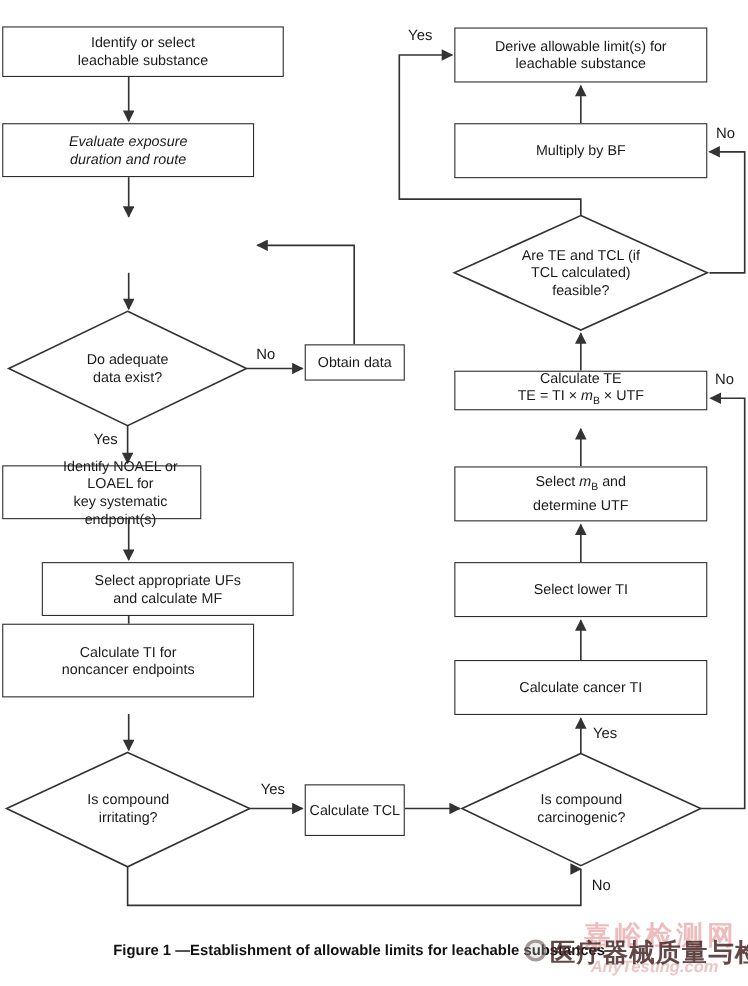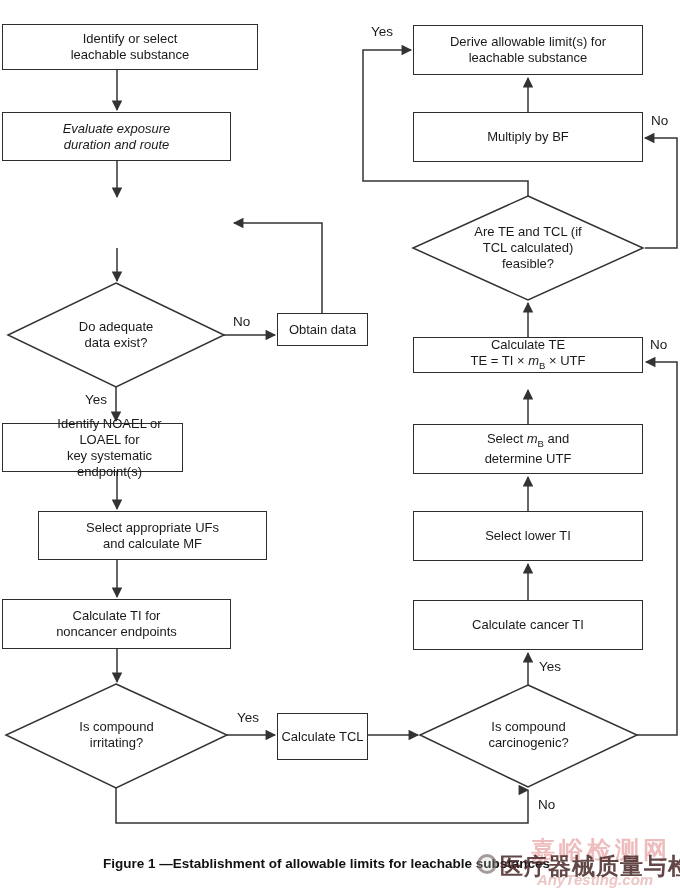--- a/index.html
+++ b/index.html
@@ -95,21 +95,21 @@
     <span>Obtain data</span>
   </div>
   <div class="box" style="left:2px;top:423px;width:181px;height:49px;padding-left:34px;">
     <span>Identify NOAEL or LOAEL for</span>
     <span>key systematic endpoint(s)</span>
   </div>
   <div class="box" style="left:2px;top:511px;width:229px;height:49px;margin-left:36px;">
     <span>Select appropriate UFs</span>
     <span>and calculate MF</span>
   </div>
-  <div class="box" style="left:2px;top:599px;width:229px;height:50px;">
+  <div class="box" style="left:2px;top:567px;width:229px;height:67px;">
     <span>Calculate TI for</span>
     <span>noncancer endpoints</span>
   </div>
   <div class="box" style="left:277px;top:713px;width:91px;height:47px;">
     <span>Calculate TCL</span>
   </div>
 
   <div class="box" style="left:413px;top:25px;width:230px;height:50px;">
     <span>Derive allowable limit(s) for</span>
     <span>leachable substance</span>

